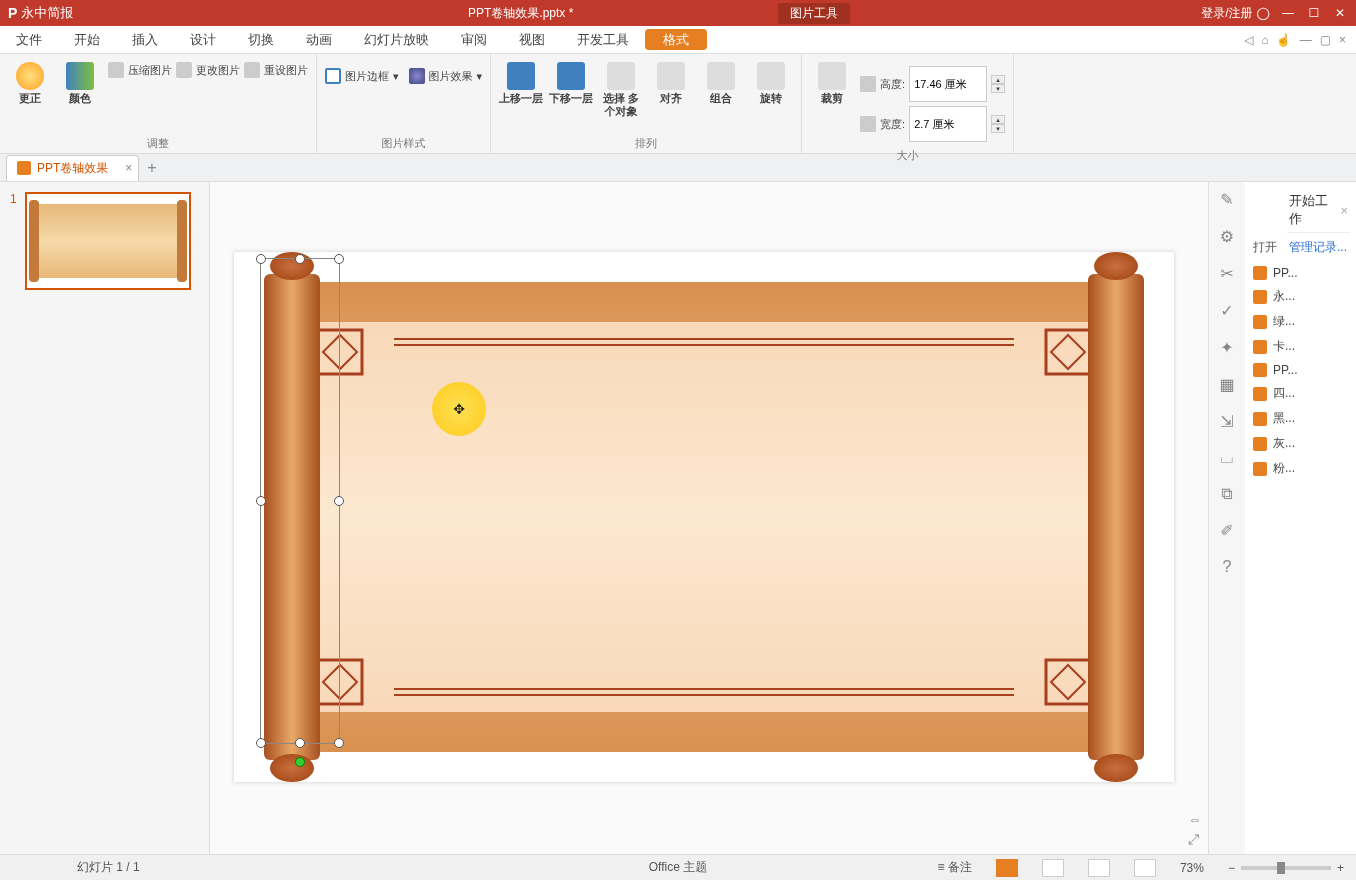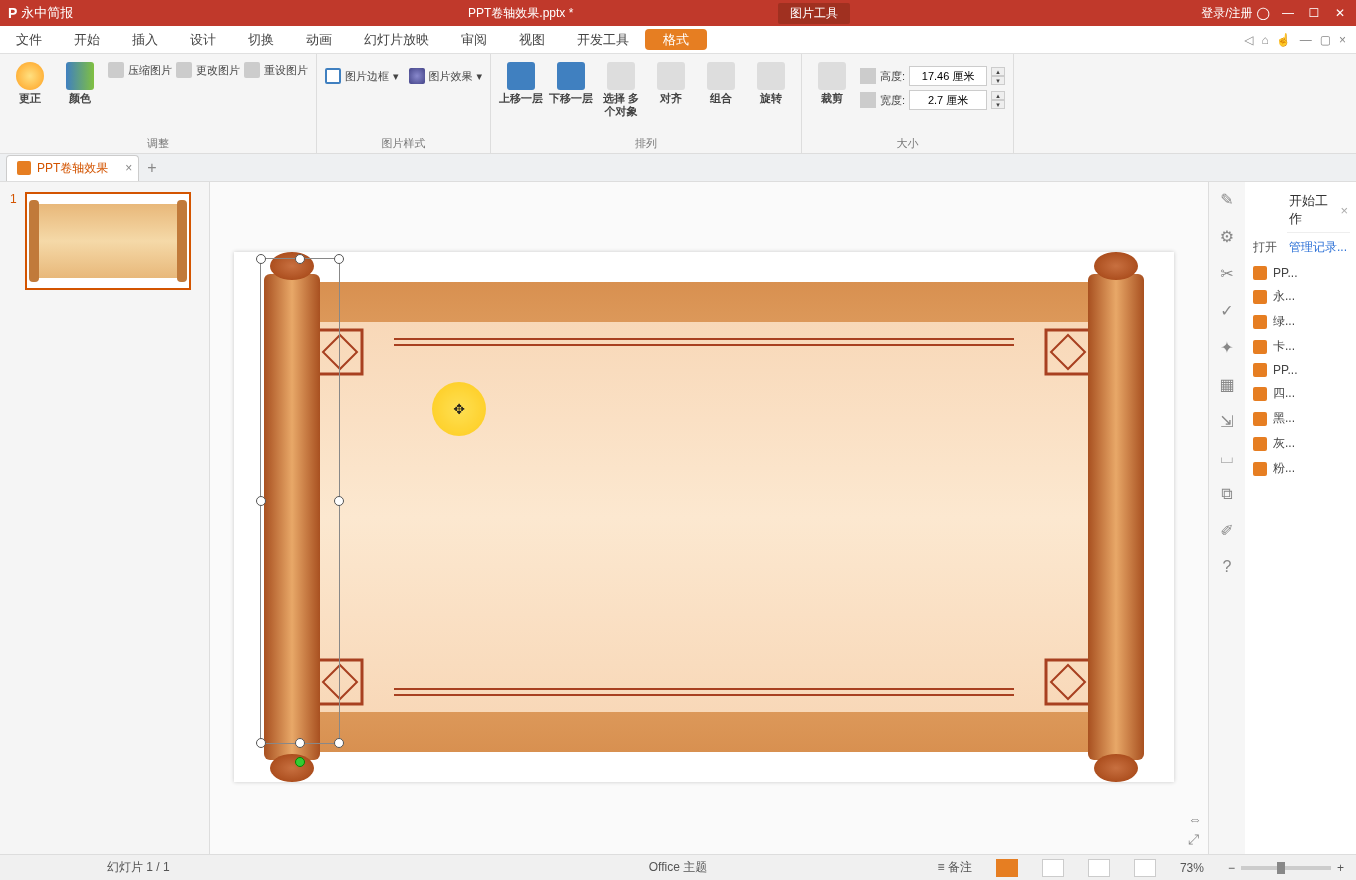--- a/index.html
+++ b/index.html
@@ -28,21 +28,21 @@
 .ribbon-group .content { flex: 1; display: flex; align-items: flex-start; gap: 6px; }
 .ribbon-group .label { text-align: center; color: #777; font-size: 11px; padding: 2px 0; }
 .rbtn-lg { display: flex; flex-direction: column; align-items: center; width: 44px; cursor: pointer; gap: 2px; padding-top: 4px; }
 .rbtn-lg .ic { width: 28px; height: 28px; background: #ddd; border-radius: 3px; }
 .rbtn-lg .txt { font-size: 11px; color: #444; text-align: center; line-height: 1.2; font-weight: bold; }
 .rbtn-sm-col { display: flex; flex-direction: row; gap: 4px; padding-top:4px;}
 .rbtn-sm { display: flex; align-items: center; gap: 4px; cursor: pointer; font-size: 11px; color: #444; }
 .rbtn-sm .ic { width: 16px; height: 16px; background: #ccc; border-radius: 2px; }
 .size-row { display: flex; align-items: center; gap: 4px; font-size: 11px; color: #444; margin-bottom:4px;}
 .size-row .ic { width: 16px; height: 16px; background:#ccc; }
-.size-row input { width: 78px; height: 20px; font-size: 11px; padding: 0 4px; border: 1px solid #ccc; text-align: center; }
+.size-row input { width: 78px; height: 36px; font-size: 11px; padding: 0 4px; border: 1px solid #ccc; }
 .spin { display:flex; flex-direction:column; }
 .spin div{ width:14px; height:9px; border:1px solid #ccc; background:#eee; font-size:7px; line-height:7px; text-align:center; cursor:pointer;}
 
 
 .doctabs { height: 28px; background: #eef0f2; border-bottom: 1px solid #ddd; display: flex; align-items: center; padding-left: 6px; }
 .doctab { background: #fff; border: 1px solid #ccc; border-bottom: none; padding: 4px 30px 4px 10px; font-size: 12px; color: #d35400; display:flex; align-items:center; gap:6px; position:relative; border-radius: 4px 4px 0 0;}
 .doctab .close { position:absolute; right:6px; color:#888; cursor:pointer; font-size:12px;}
 .doctab .picn { width:14px; height:14px; background:#e67e22; border-radius:2px; }
 .addtab { margin-left: 8px; color: #888; cursor: pointer; font-size: 16px; }
 
@@ -90,21 +90,21 @@
 .side-content { flex:1; padding:6px; }
 .side-header { display:flex; justify-content:space-between; align-items:center; font-size:13px; color:#333; padding:4px 2px; border-bottom:1px solid #eee;margin-left:36px;}
 .side-header .x{color:#aaa;cursor:pointer;}
 .side-sub { display:flex; gap:12px; font-size:12px; padding:6px 2px; color:#555;}
 .side-sub .link{color:#2a6fd6;cursor:pointer;}
 .file-item { display:flex; align-items:center; gap:6px; font-size:12px; color:#444; padding:4px 2px; cursor:pointer;}
 .file-item .fic{width:14px;height:14px;background:#e67e22;border-radius:2px;}
 
 
 .statusbar { height: 26px; background: #f0f0f0; border-top: 1px solid #ddd; display: flex; align-items: center; font-size: 12px; color: #555; }
-.statusbar .sl{margin-left:107px;}
+.statusbar .sl{margin-left:77px;}
 .statusbar .theme{position:absolute;left:50%;transform:translateX(-50%);}
 .statusbar .right{margin-left:auto;display:flex;align-items:center;gap:24px;padding-right:12px;}
 .viewbtn{width:22px;height:18px;border:1px solid #ccc;background:#fff;cursor:pointer;}
 .viewbtn.active{background:#e67e22;border-color:#e67e22;}
 .zoom-slider{display:flex;align-items:center;gap:6px;}
 .zoom-track{width:90px;height:4px;background:#ccc;position:relative;}
 .zoom-thumb{position:absolute;left:40%;top:-4px;width:8px;height:12px;background:#888;}
 </style>
 </head>
 <body>

